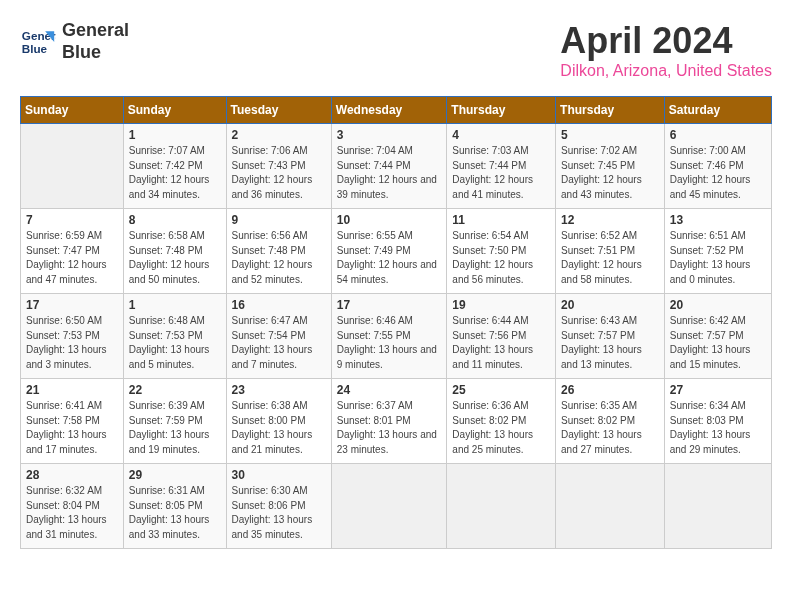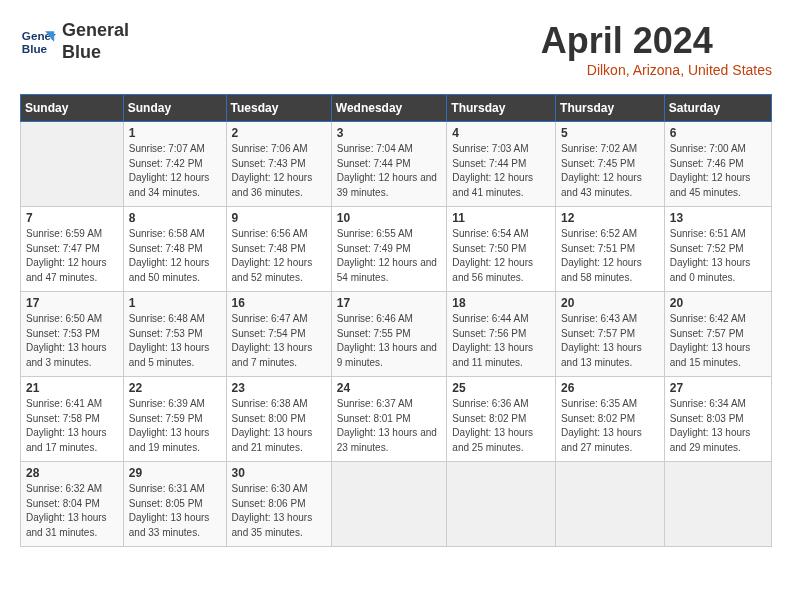--- a/index.html
+++ b/index.html
@@ -33,31 +33,30 @@
     }
     .title-block {
       text-align: left;
     }
     .month-title {
       font-size: 36px;
       font-weight: bold;
       color: #333;
     }
     .location {
-      font-size: 14px;
-      color: #c2410c;
-      margin-left: 46px;
+      font-size: 16px;
+      color: #ec4899;
     }
     table {
       width: 100%;
       border-collapse: collapse;
       font-size: 11px;
     }
     thead tr th {
-      background-color: #404040;
+      background-color: #a16207;
       color: #fff;
       padding: 6px 4px;
       text-align: left;
       font-size: 12px;
       border: 1px solid #2f6ebd;
     }
     tbody tr td {
       border: 1px solid #ccc;
       vertical-align: top;
       padding: 4px 5px;
@@ -188,21 +187,21 @@
         </td>
         <td>
           <span class="day-number">16</span>
           <div class="day-info">Sunrise: 6:47 AM<br>Sunset: 7:54 PM<br>Daylight: 13 hours and 7 minutes.</div>
         </td>
         <td>
           <span class="day-number">17</span>
           <div class="day-info">Sunrise: 6:46 AM<br>Sunset: 7:55 PM<br>Daylight: 13 hours and 9 minutes.</div>
         </td>
         <td>
-          <span class="day-number">18</span>
+          <span class="day-number">19</span>
           <div class="day-info">Sunrise: 6:44 AM<br>Sunset: 7:56 PM<br>Daylight: 13 hours and 11 minutes.</div>
         </td>
         <td>
           <span class="day-number">20</span>
           <div class="day-info">Sunrise: 6:43 AM<br>Sunset: 7:57 PM<br>Daylight: 13 hours and 13 minutes.</div>
         </td>
         <td>
           <span class="day-number">20</span>
           <div class="day-info">Sunrise: 6:42 AM<br>Sunset: 7:57 PM<br>Daylight: 13 hours and 15 minutes.</div>
         </td>

